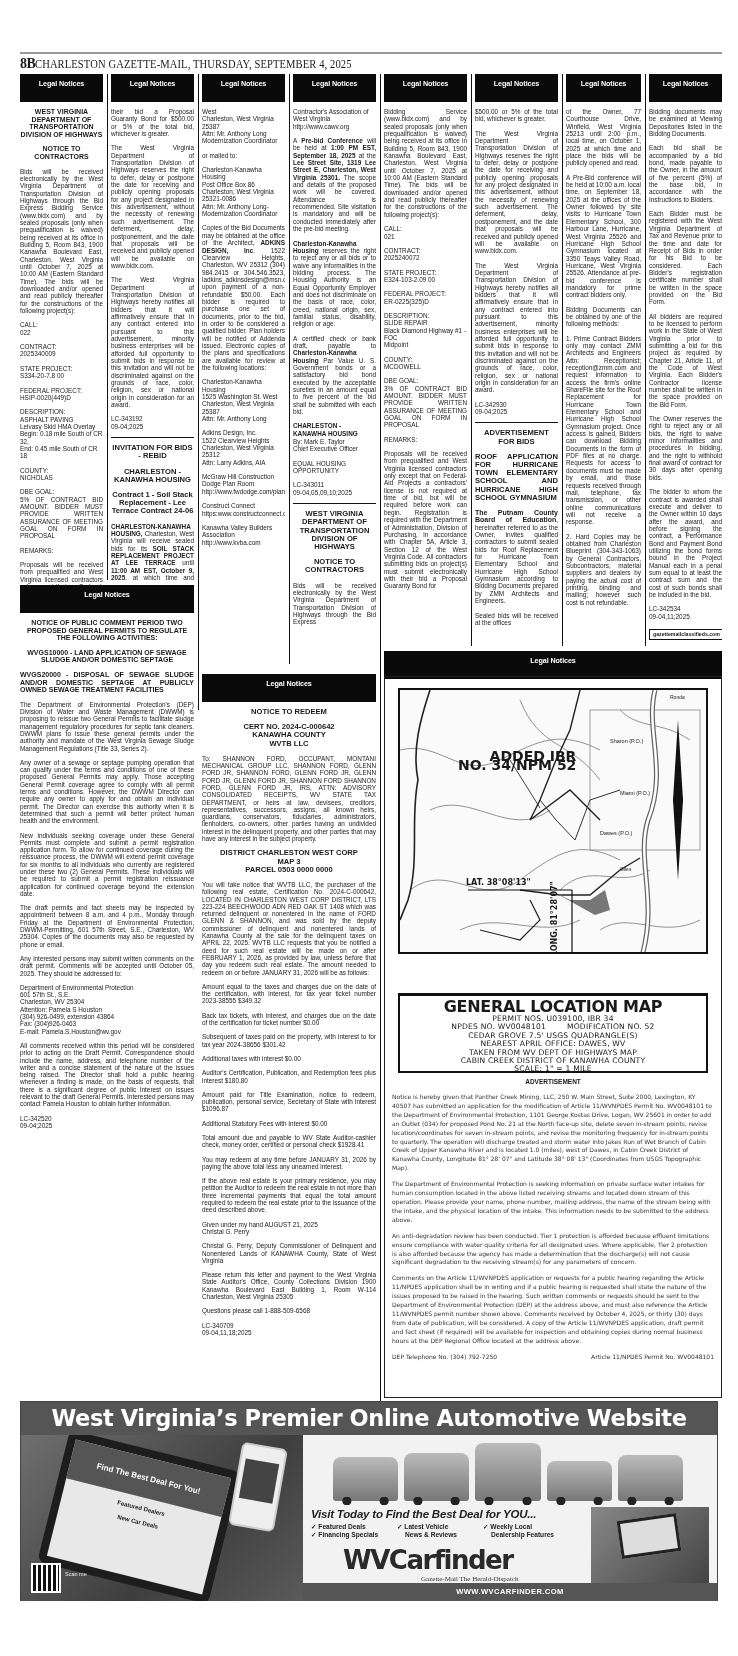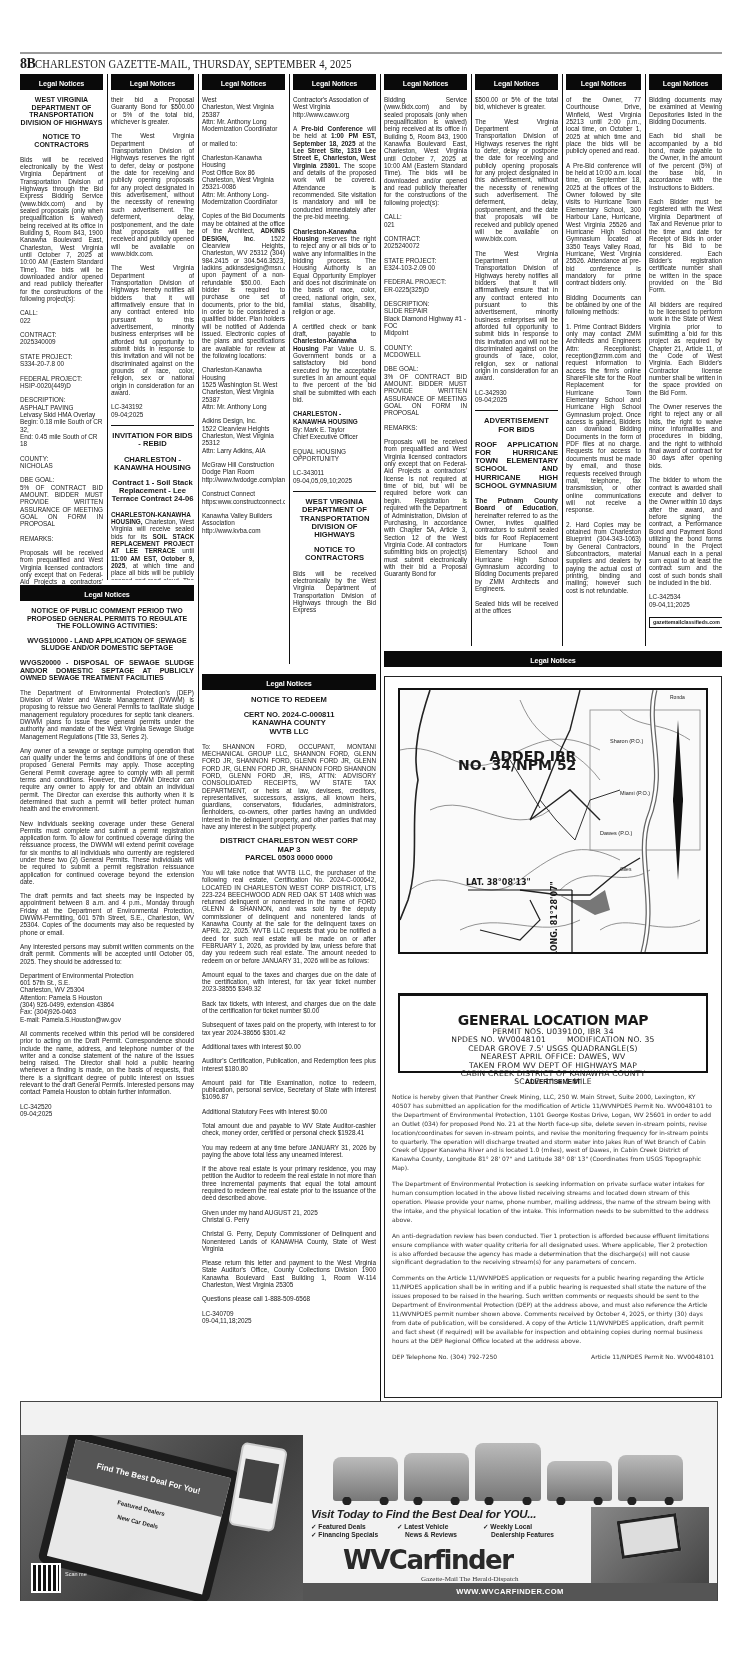--- a/index.html
+++ b/index.html
@@ -4,34 +4,34 @@
 <style>
   * { box-sizing: border-box; margin: 0; padding: 0; }
   html, body { width: 738px; height: 1656px; background: #fff; overflow: hidden; }
   body { font-family: "Liberation Sans", sans-serif; color: #1a1a1a; position: relative; }
   .page { position: absolute; left: 20px; top: 0; width: 702px; height: 1656px; }
   .topline { position: absolute; left: 0; top: 52px; width: 702px; height: 2px; background: #9a9a9a; }
   .folio { position: absolute; left: 0; top: 56px; height: 14px; display: flex; align-items: baseline; font-family: "Liberation Serif", serif; }
   .folio .pg { font-weight: bold; font-size: 14px; letter-spacing: -0.5px; }
   .folio .mast { font-size: 11.5px; letter-spacing: 0.1px; transform: scaleX(0.92); transform-origin: left; white-space: nowrap; }
   .col { position: absolute; top: 74px; overflow: hidden; font-size: 6.4px; line-height: 7.35px; text-align: justify; }
-  .hdr { background: #0a0a0a; color: #fff; font-weight: bold; font-size: 7.2px; text-align: center; height: 16px; line-height: 20px; margin-bottom: 6px; letter-spacing: -0.1px; }
+  .hdr { background: #0a0a0a; color: #fff; font-weight: bold; font-size: 7.2px; text-align: center; height: 28px; line-height: 20px; margin-bottom: 6px; letter-spacing: -0.1px; }
   .vrule { position: absolute; width: 1px; background: #111; }
   .col p { margin-bottom: 7px; hyphens: auto; }
   .h { font-weight: bold; text-align: center; font-size: 7px; line-height: 7.6px; margin-bottom: 7px; }
   .h.big { font-size: 7.6px; line-height: 8.2px; }
   .b { font-weight: bold; }
   .rule { border-top: 1.5px solid #111; margin: 4px 0 6px; }
   .lines span { display: block; text-align: left; }
   .wide { position: absolute; font-size: 6.4px; line-height: 7.3px; text-align: justify; }
   .wide p { margin-bottom: 7px; }
   .box { position: absolute; border: 1px solid #222; }
   .map { position: absolute; border: 2px solid #111; background: #fafafa; overflow: hidden; }
   .maplegend { position: absolute; border: 2px solid #111; background: #fff; text-align: center; font-family: "DejaVu Sans", sans-serif; }
-  .maplegend .t { font-size: 14px; font-weight: bold; letter-spacing: -0.3px; margin-top: 16px; line-height: 16px; }
+  .maplegend .t { font-size: 16px; font-weight: bold; letter-spacing: -0.3px; margin-top: 3px; line-height: 16px; }
   .maplegend .l { font-size: 7.6px; line-height: 8.4px; letter-spacing: 0.2px; }
   .adv-label { position: absolute; font-size: 6.5px; font-weight: bold; text-align: center; }
   .dep { font-family: "DejaVu Sans", sans-serif; font-size: 6px; line-height: 8.9px; text-align: left; color: #333; }
   .banner { position: absolute; left: 20px; top: 1401px; width: 698px; height: 200px; background: #f2f2f2; border: 1px solid #444; }
   .banner .title { height: 33px; background: #555; color: #fff; font-weight: bold; font-size: 22.5px; line-height: 33px; text-align: center; letter-spacing: -0.4px; font-family: "DejaVu Sans", sans-serif; }
   .banner .left { position: absolute; left: 0; top: 33px; width: 282px; height: 166px; background: linear-gradient(135deg, #6f6f6f, #3e3e3e 60%, #5a5a5a); overflow: hidden; }
   .tablet { position: absolute; left: 30px; top: 14px; width: 176px; height: 136px; background: #1d1d1d; border-radius: 8px; transform: rotate(14deg); }
   .tablet .scr { position: absolute; left: 8px; top: 8px; right: 8px; bottom: 8px; background: #e8e8e8; }
   .tablet .scr .hero { height: 40px; background: #555; color: #fff; font-size: 8px; font-weight: bold; text-align: center; padding-top: 16px; }
   .tablet .scr .sub { font-size: 6px; font-weight: bold; text-align: center; margin-top: 8px; color: #222; }
@@ -269,21 +269,21 @@
 Fax: (304)926-0463
 E-mail: Pamela.S.Houston@wv.gov</p>
     <p>All comments received within this period will be considered prior to acting on the Draft Permit. Correspondence should include the name, address, and telephone number of the writer and a concise statement of the nature of the issues being raised. The Director shall hold a public hearing whenever a finding is made, on the basis of requests, that there is a significant degree of public interest on issues relevant to the draft General Permits. Interested persons may contact Pamela Houston to obtain further information.</p>
     <p style="white-space:pre-line;text-align:left">LC-342520
 09-04;2025</p>
   </div>
 
   <div class="wide" style="left:182px;top:674px;width:174px;height:722px;overflow:hidden;">
     <div class="hdr">Legal Notices</div>
     <div class="h big">NOTICE TO REDEEM</div>
-    <div class="h big" style="white-space:pre-line">CERT NO. 2024-C-000811
+    <div class="h big" style="white-space:pre-line">CERT NO. 2024-C-000642
 KANAWHA COUNTY
 WVTB LLC</div>
     <p>To: SHANNON FORD, OCCUPANT, MONTANI MECHANICAL GROUP LLC, SHANNON FORD, GLENN FORD JR, SHANNON FORD, GLENN FORD JR, GLENN FORD JR, GLENN FORD JR, SHANNON FORD SHANNON FORD, GLENN FORD JR, IRS, ATTN: ADVISORY CONSOLIDATED RECEIPTS, WV STATE TAX DEPARTMENT, or heirs at law, devisees, creditors, representatives, successors, assigns, all known heirs, guardians, conservators, fiduciaries, administrators, lienholders, co-owners, other parties having an undivided interest in the delinquent property, and other parties that may have any interest in the subject property.</p>
     <div class="h big" style="white-space:pre-line">DISTRICT CHARLESTON WEST CORP
 MAP 3
 PARCEL 0503 0000 0000</div>
     <p>You will take notice that WVTB LLC, the purchaser of the following real estate, Certification No. 2024-C-000642, LOCATED IN CHARLESTON WEST CORP DISTRICT, LTS 223-224 BEECHWOOD ADN RED OAK ST 1408 which was returned delinquent or nonentered in the name of FORD GLENN &amp; SHANNON, and was sold by the deputy commissioner of delinquent and nonentered lands of Kanawha County at the sale for the delinquent taxes on APRIL 22, 2025. WVTB LLC requests that you be notified a deed for such real estate will be made on or after FEBRUARY 1, 2026, as provided by law, unless before that day you redeem such real estate. The amount needed to redeem on or before JANUARY 31, 2026 will be as follows:</p>
     <p>Amount equal to the taxes and charges due on the date of the certification, with interest, for tax year ticket number 2023-38555 $349.32</p>
     <p>Back tax tickets, with interest, and charges due on the date of the certification for ticket number $0.00</p>
     <p>Subsequent of taxes paid on the property, with interest to for tax year 2024-38656 $301.42</p>
@@ -342,41 +342,42 @@
     <div style="position:absolute;left:270px;top:4px;font-size:5px;">Ronda</div>
     <div style="position:absolute;left:210px;top:48px;font-size:5.5px;">Sharon (P.O.)</div>
     <div style="position:absolute;left:220px;top:100px;font-size:5.5px;">Miami (P.O.)</div>
     <div style="position:absolute;left:200px;top:140px;font-size:5.5px;">Dawes (P.O.)</div>
     <div style="position:absolute;left:220px;top:176px;font-size:5px;">Giles</div>
   </div>
   <div class="maplegend" style="left:378px;top:993px;width:310px;height:0;"></div>
   <div class="maplegend" style="left:378px;top:994px;width:310px;height:79px;">
     <div class="t">GENERAL LOCATION MAP</div>
     <div class="l">PERMIT NOS. U039100, IBR 34</div>
-    <div class="l" style="white-space:pre">NPDES NO. WV0048101        MODIFICATION NO. 35</div>
+    <div class="l" style="white-space:pre">NPDES NO. WV0048101        MODIFICATION NO. 52</div>
     <div class="l">CEDAR GROVE 7.5' USGS QUADRANGLE(S)</div>
     <div class="l">NEAREST APRIL OFFICE: DAWES, WV</div>
     <div class="l">TAKEN FROM WV DEPT OF HIGHWAYS MAP</div>
     <div class="l">CABIN CREEK DISTRICT OF KANAWHA COUNTY</div>
     <div class="l">SCALE: 1" = 1 MILE</div>
   </div>
   <div class="adv-label" style="left:364px;top:1078px;width:338px;">ADVERTISEMENT</div>
   <div class="wide dep" style="left:372px;top:1093px;width:322px;">
     <p>Notice is hereby given that Panther Creek Mining, LLC, 250 W. Main Street, Suite 2000, Lexington, KY 40507 has submitted an application for the modification of Article 11/WVNPDES Permit No. WV0048101 to the Department of Environmental Protection, 1101 George Kostas Drive, Logan, WV 25601 in order to add an Outlet (034) for proposed Pond No. 21 at the North face-up site, delete seven in-stream points, revise location/coordinates for seven in-stream points, and revise the monitoring frequency for in-stream points to quarterly. The operation will discharge treated and storm water into Jakes Run of Wet Branch of Cabin Creek of Upper Kanawha River and is located 1.0 (miles), west of Dawes, in Cabin Creek District of Kanawha County, Longitude 81° 28' 07" and Latitude 38° 08' 13" (Coordinates from USGS Topographic Map).</p>
     <p>The Department of Environmental Protection is seeking information on private surface water intakes for human consumption located in the above listed receiving streams and located down stream of this operation. Please provide your name, phone number, mailing address, the name of the stream being with the intake, and the physical location of the intake. This information needs to be submitted to the address above.</p>
     <p>An anti-degradation review has been conducted. Tier 1 protection is afforded because effluent limitations ensure compliance with water quality criteria for all designated uses. Where applicable, Tier 2 protection is also afforded because the agency has made a determination that the discharge(s) will not cause significant degradation to the receiving stream(s) for any parameters of concern.</p>
     <p>Comments on the Article 11/WVNPDES application or requests for a public hearing regarding the Article 11/NPDES application shall be in writing and if a public hearing is requested shall state the nature of the issues proposed to be raised in the hearing. Such written comments or requests should be sent to the Department of Environmental Protection (DEP) at the address above, and must also reference the Article 11/WVNPDES permit number shown above. Comments received by October 4, 2025, or thirty (30) days from date of publication, will be considered. A copy of the Article 11/WVNPDES application, draft permit and fact sheet (if required) will be available for inspection and obtaining copies during normal business hours at the DEP Regional Office located at the address above.</p>
     <div style="display:flex;justify-content:space-between;">
       <span>DEP Telephone No. (304) 792-7250</span>
       <span>Article 11/NPDES Permit No. WV0048101</span>
     </div>
   </div>
 </div>
 
 <div class="banner">
+  <div class="title">West Virginia’s Premier Online Automotive Website</div>
   <div class="left">
     <div class="tablet">
       <div class="scr">
         <div class="hero">Find The Best Deal For You!</div>
         <div class="sub">Featured Dealers</div>
         <div class="sub">New Car Deals</div>
       </div>
     </div>
     <div class="phone">
         <div class="ps"></div>

